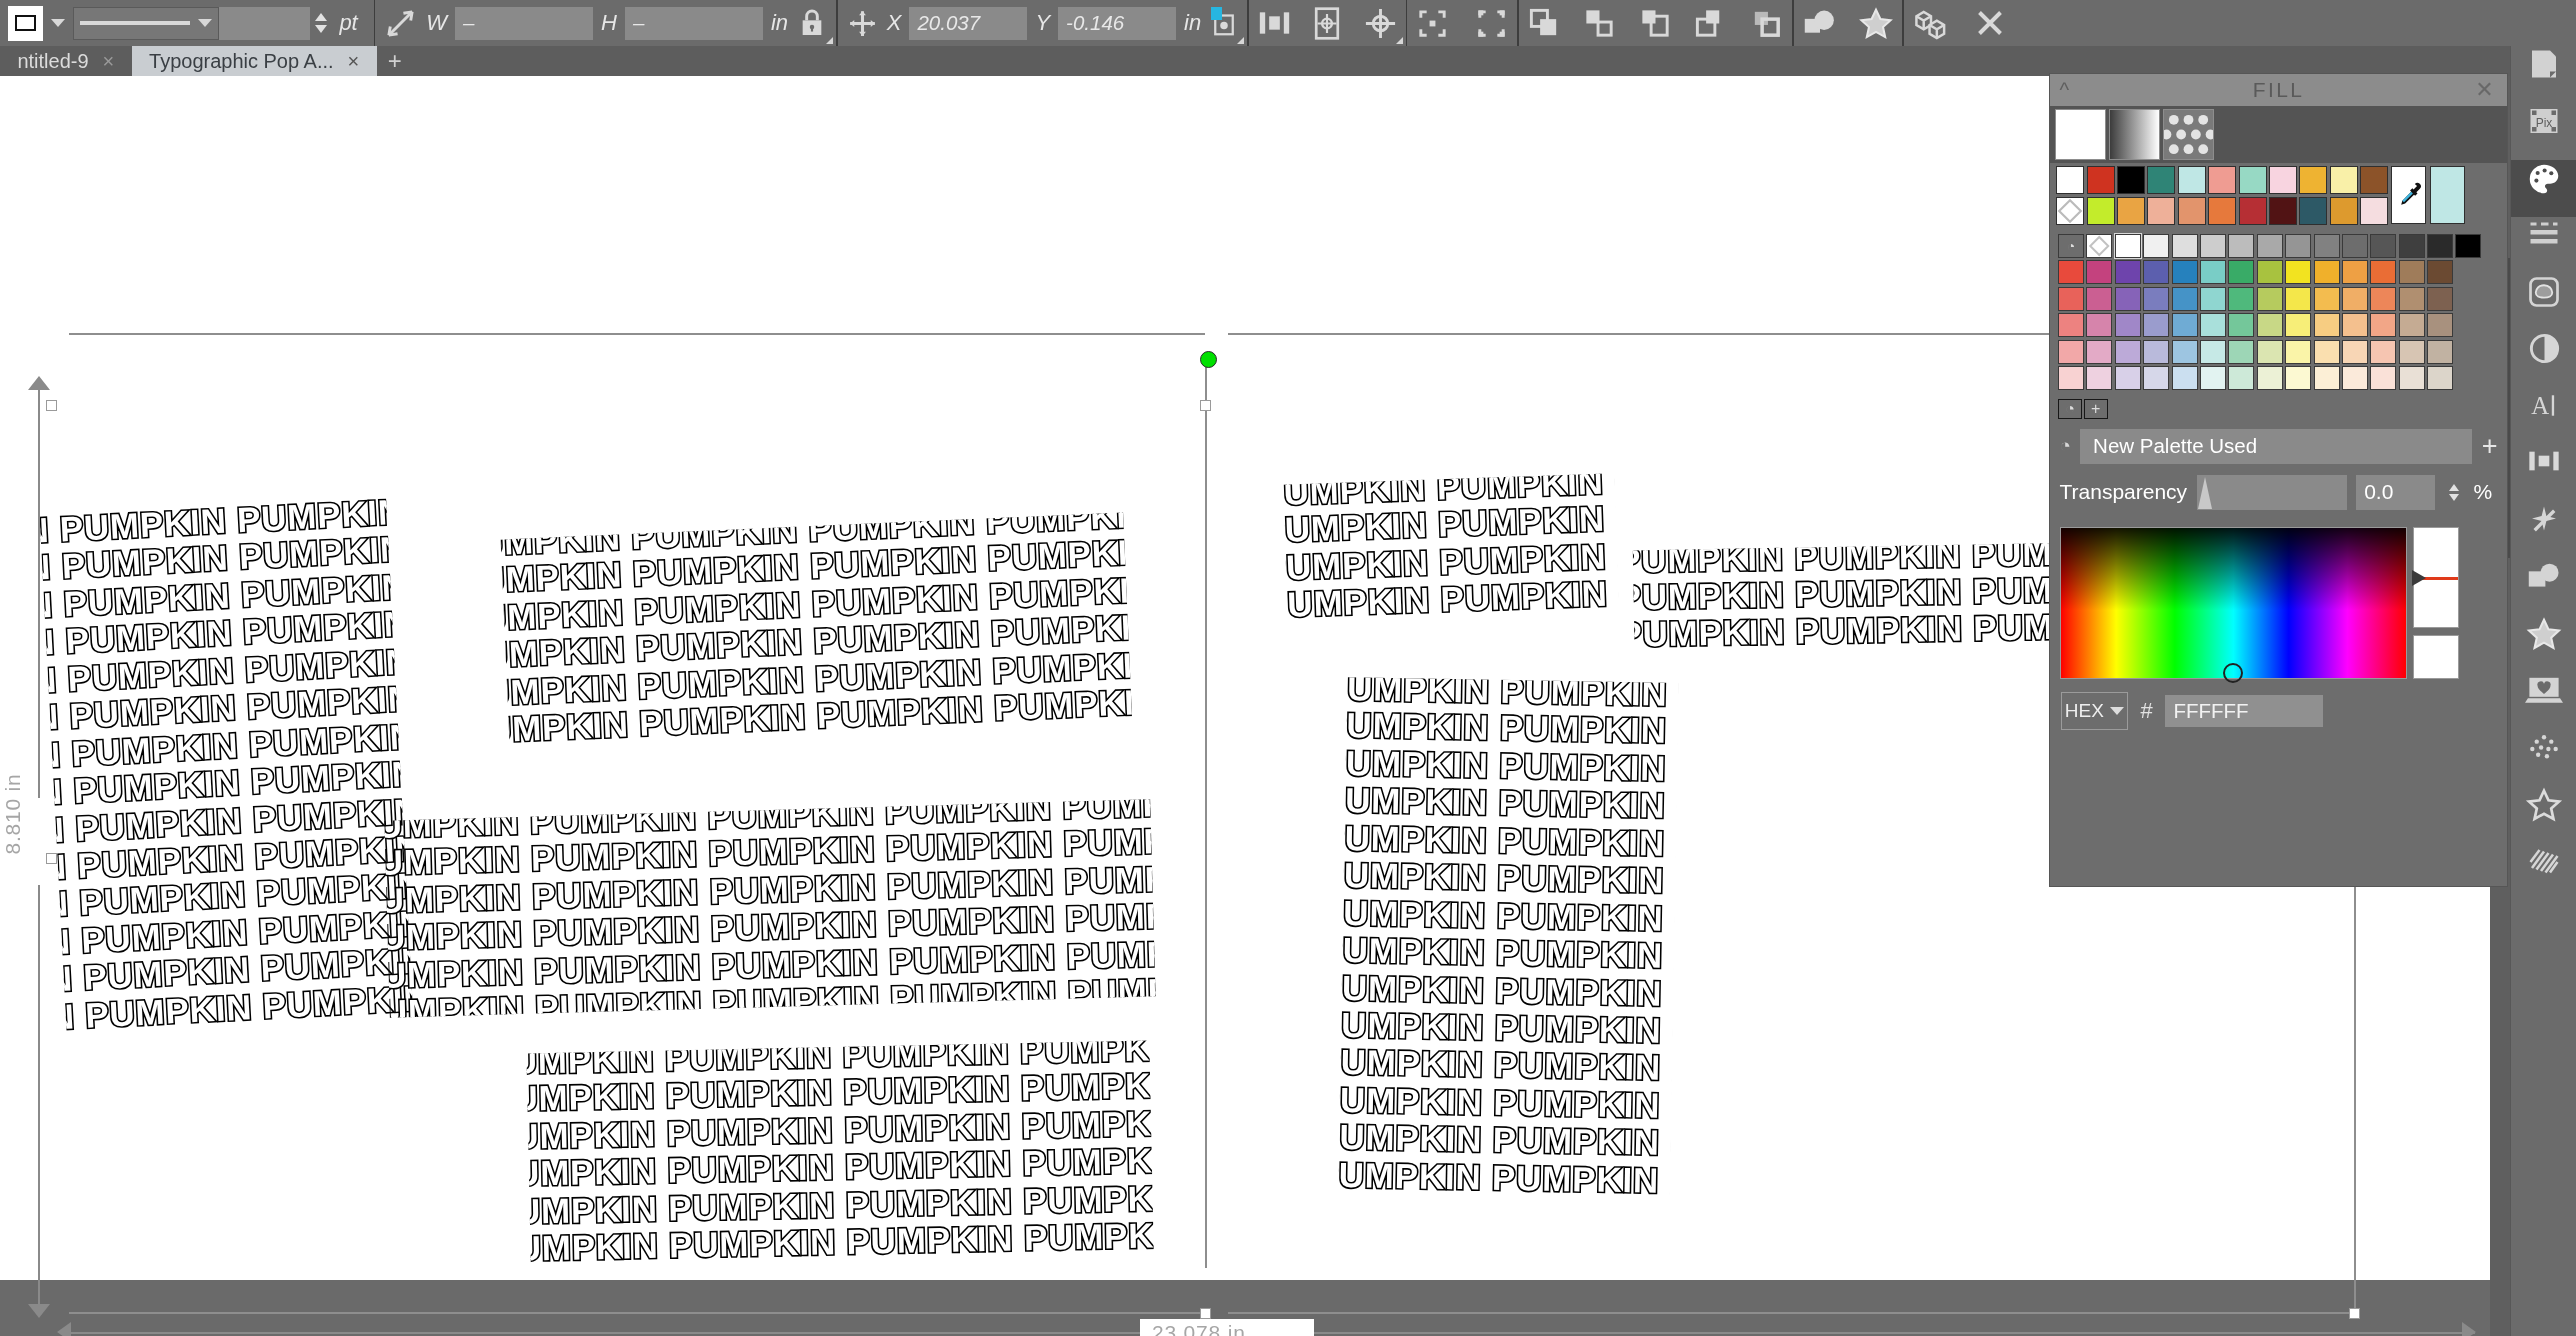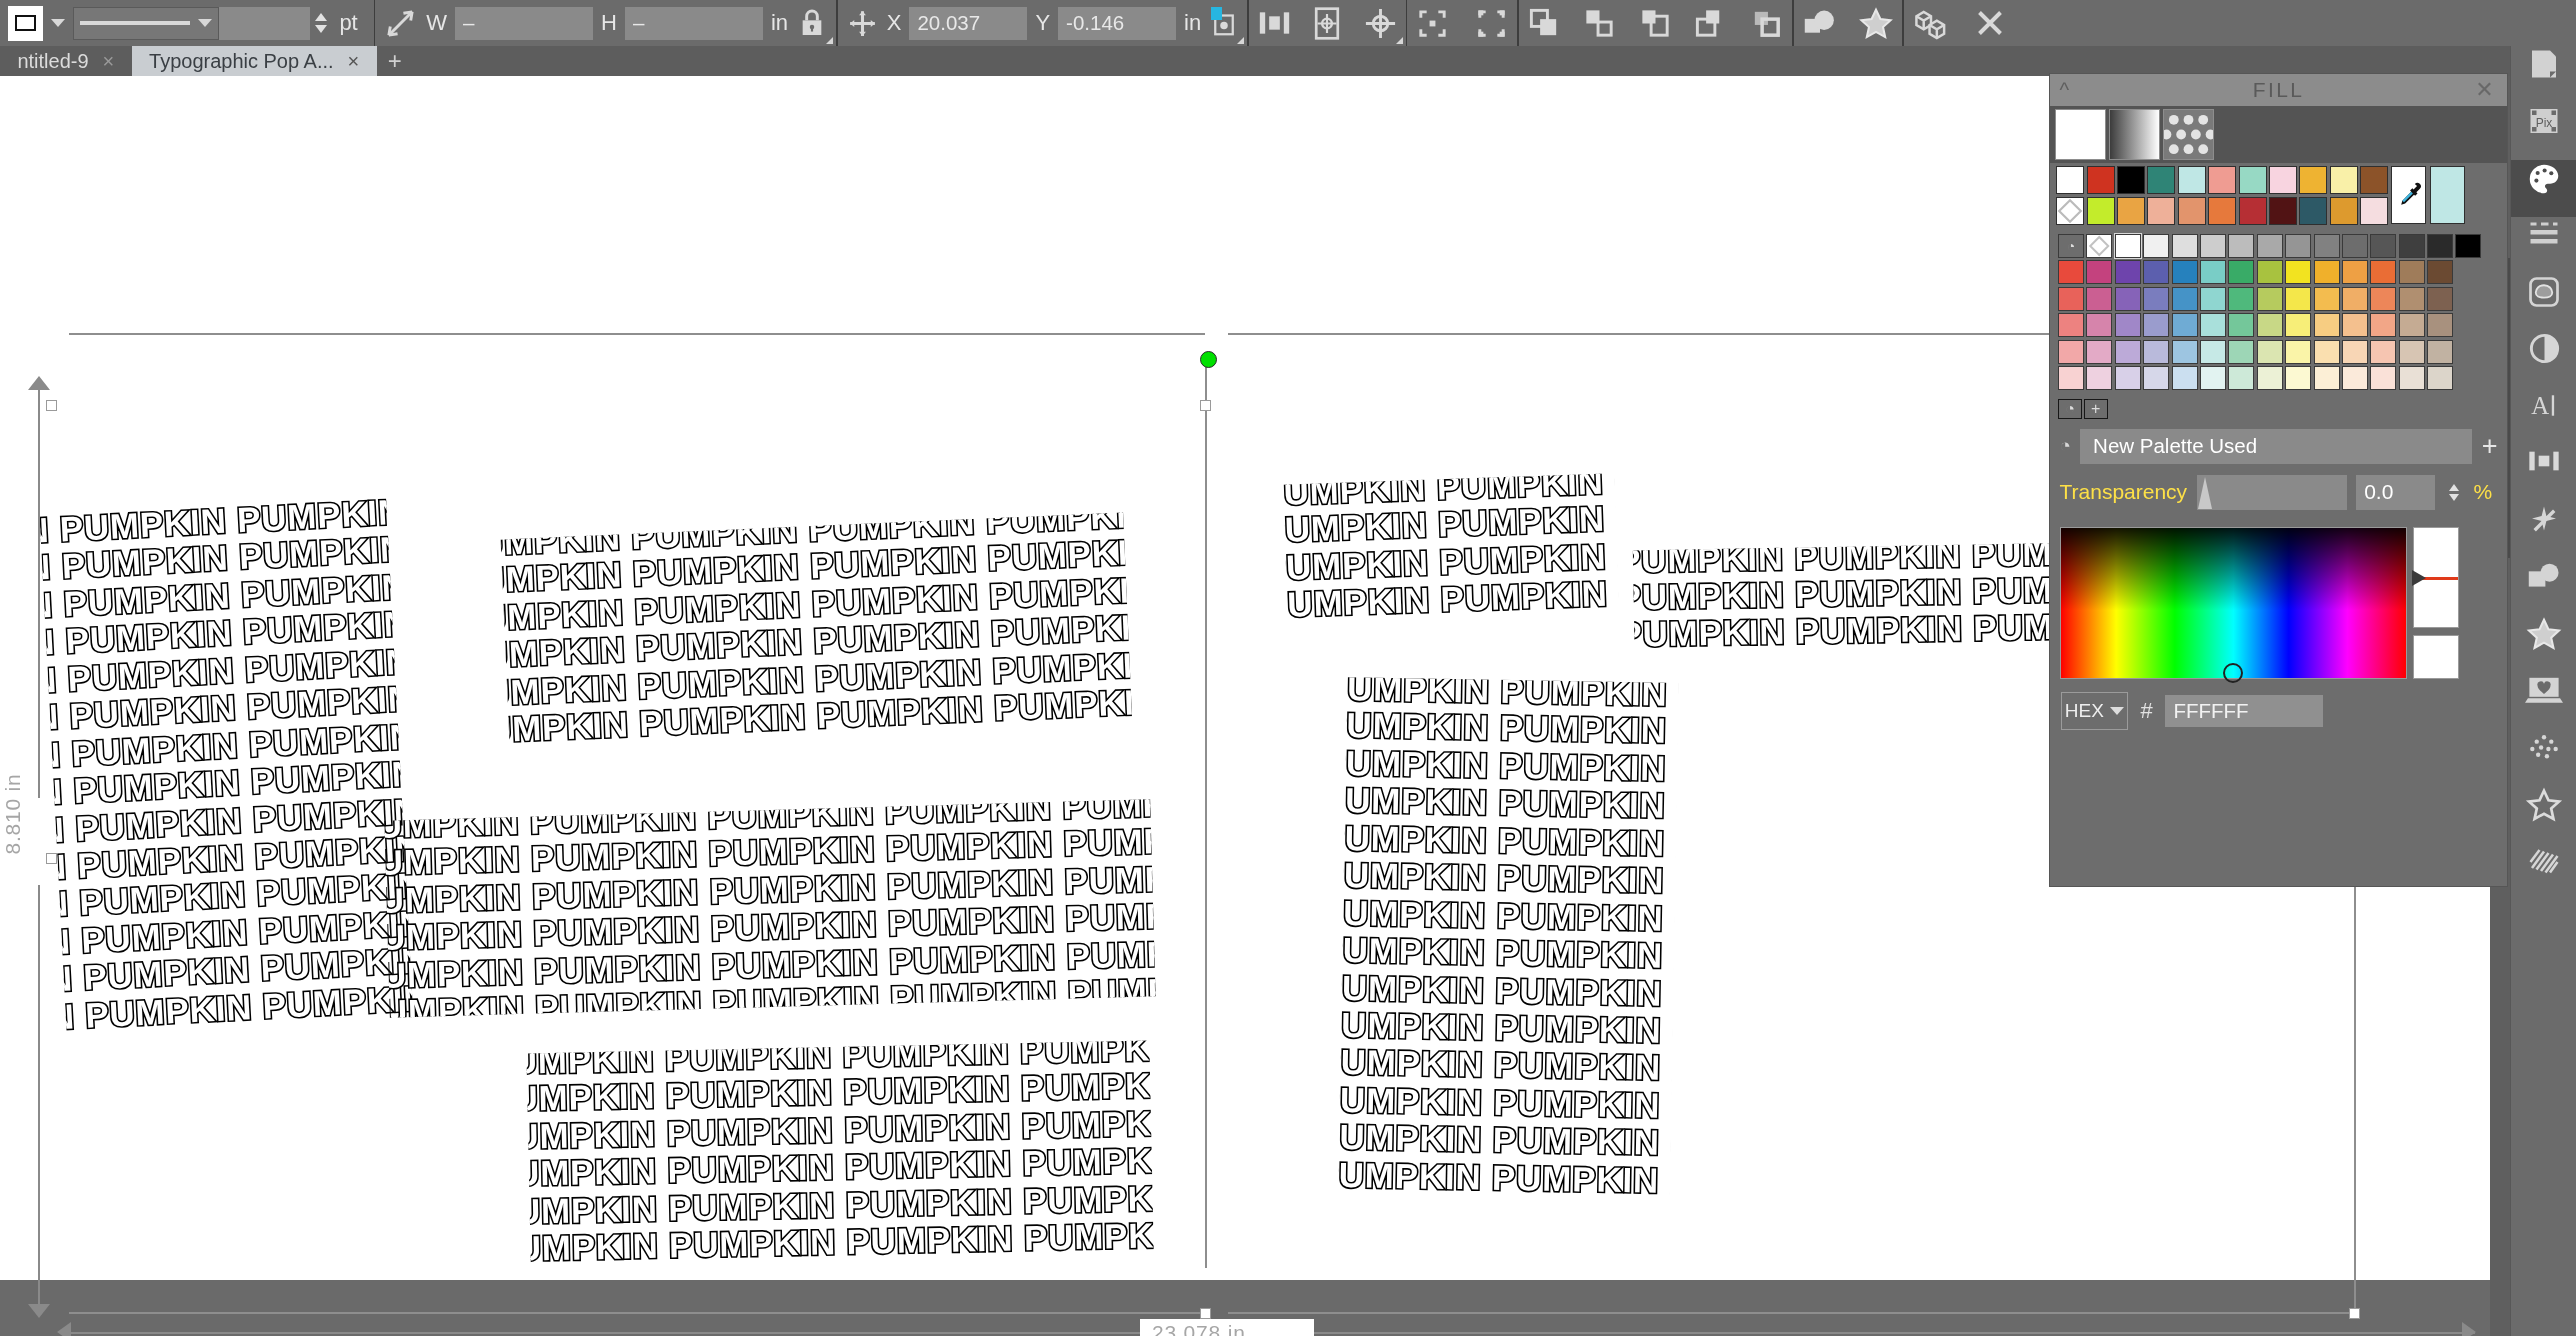--- a/index.html
+++ b/index.html
@@ -4,21 +4,21 @@
 <title>Design App</title>
 <style>
   * { box-sizing: border-box; margin:0; padding:0; }
   html,body{ width:2576px; height:1337px; overflow:hidden;
     font-family:"Liberation Sans", sans-serif; background:#6a6a6a; }
 
   
   #toolbar{ position:absolute; left:0; top:0; width:2576px; height:46px;
     background:#6b6b6b; display:flex; align-items:center; }
   .tb-group{ display:flex; align-items:center; height:46px; padding:0 8px;
-    position:relative; }
+    position:relative;font-style:italic; }
   .tb-sep{ width:1.6px; height:46px; background:#3d3d3d; }
   .tb-corner{ position:absolute; right:3.2px; bottom:2.4px; width:0;height:0;
     border-left:7px solid transparent; border-bottom:7px solid #d8d8d8; }
   .sw-white{ width:35px;height:35px; background:#fff; display:flex;
     align-items:center; justify-content:center; }
   .sw-white i{ display:block; width:20.5px;height:16px; background:#fff;
     border:2.4px solid #111; }
   .caret-dn{ width:0;height:0; border-left:7px solid transparent;
     border-right:7px solid transparent; border-top:8.7px solid #d8d8d8;
     margin:0 8px; }
@@ -102,21 +102,21 @@
   .pal-row{ display:flex; gap:2.4px; margin-bottom:2.4px; }
   .pal{ width:26px;height:24px; border:0.8px solid #3a3a3a; }
   .palrow-tools{ display:flex; gap:1.6px; padding:1.6px 8px; }
   .ptool{ width:24px;height:20.5px; background:#6d6d6d; border:1.6px solid #171717;
     display:flex;align-items:center;justify-content:center; color:#ddd;
     font-size:16px; }
   .namerow{ display:flex; align-items:center; gap:9.5px; padding:8px 9.5px; }
   .namerow .fld{ flex:1; height:35px; background:#8a8a8a; color:#fff;
     font-size:20.5px; display:flex; align-items:center; padding:0 12.6px; }
   .transrow{ display:flex; align-items:center; gap:9.5px; padding:3.2px 9.5px 9.5px;}
-  .transrow .lab{ color:#fde047; font-size:21px; }
+  .transrow .lab{ color:#ffffff; font-size:21px; }
   .slider{ position:relative; width:150px;height:35px; background:#8a8a8a; }
   .slider .kn{ position:absolute; left:1.6px; top:1.6px; width:0;height:0;
     border-left:7px solid transparent; border-right:7px solid transparent;
     border-bottom:32px solid #c8c8c8; }
   .valbox{ width:79px;height:35px; background:#8a8a8a; color:#fff;
     font-size:21px; display:flex; align-items:center; padding:0 8px; }
   .sv{ display:flex; padding:8px 9.5px; gap:6.3px; }
   .svbox{ width:347px;height:152px; border:0.8px solid #9a9a9a;
     background:
       radial-gradient(closest-side at 50% 100%, rgba(255,255,255,.95), rgba(255,255,255,0) 70%),

